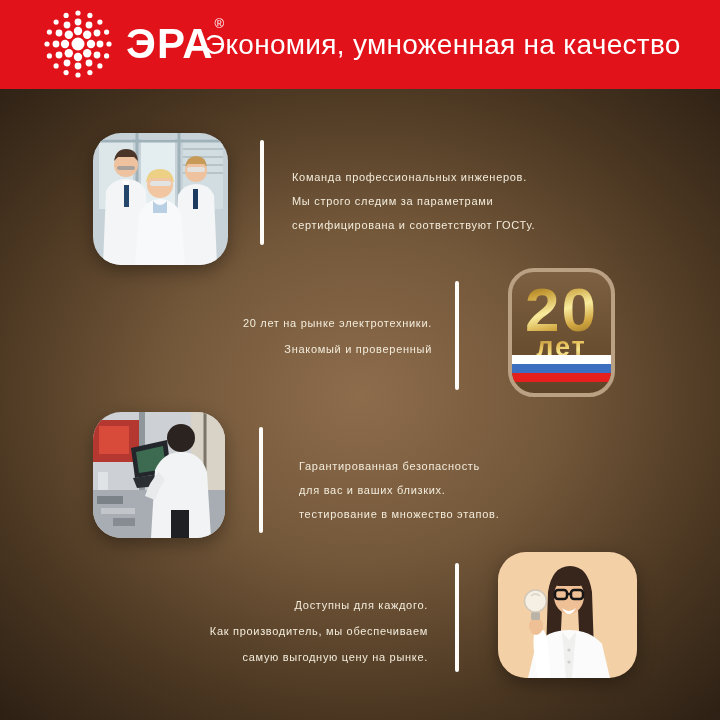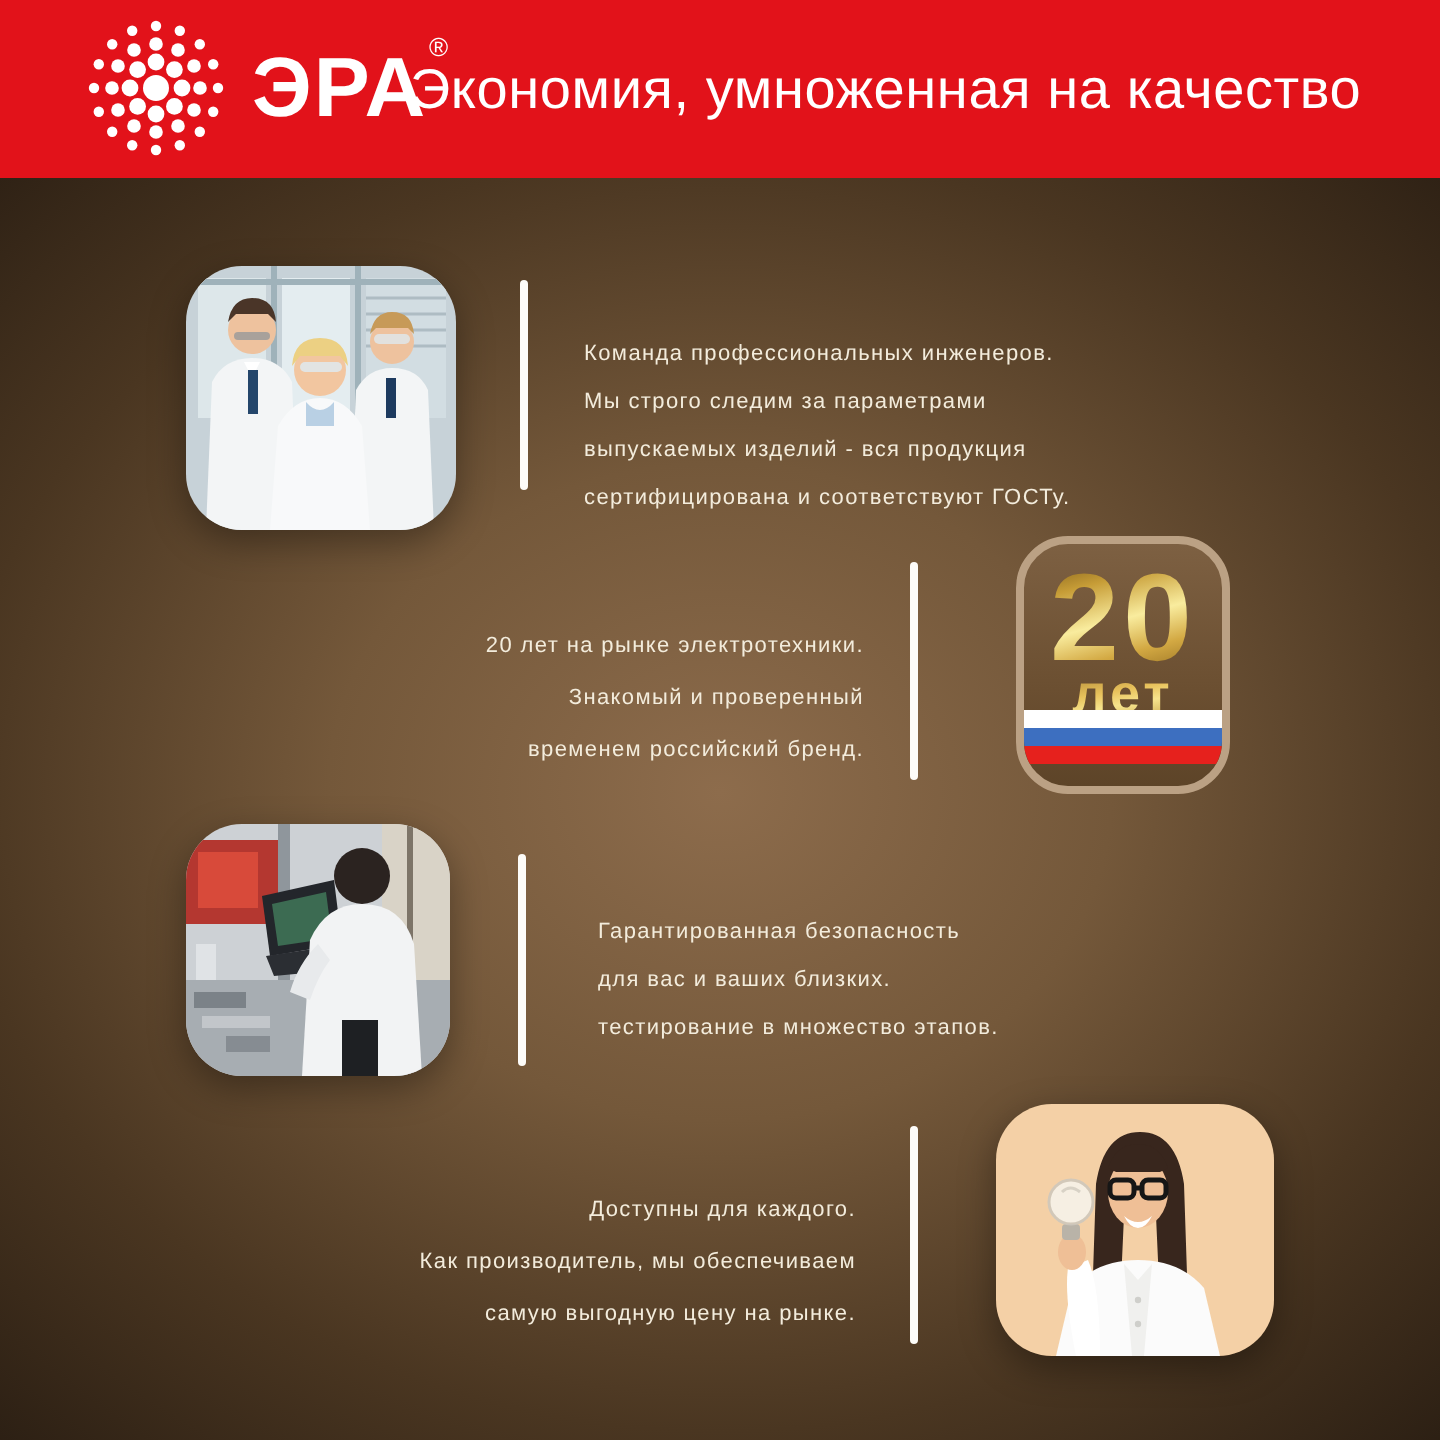--- a/index.html
+++ b/index.html
@@ -131,28 +131,26 @@
       <path d="M53 50 q1 -14 14 -14 q13 0 14 14 l-4 -5 l-20 0 Z" fill="#ecd083"></path>
       <rect x="57" y="48" width="21" height="5" rx="2.5" fill="#dfe9ee" opacity=".85"></rect>
       <path d="M42 132 L46 80 q8 -14 21 -14 q13 0 21 14 l4 52 Z" fill="#f8f9fa"></path>
       <path d="M60 68 q7 8 14 0 l0 12 l-14 0 Z" fill="#b9d0e4"></path>
     </svg>
   </div>
   <div class="vline" style="left:260px;top:140px;height:105px;"></div>
   <div class="txt" style="left:292px;top:141px;width:420px;">
     <div>Команда профессиональных инженеров.</div>
     <div>Мы строго следим за параметрами</div>
-    <div>выпускаемых изделий - вся продукция</div>
     <div>сертифицирована и соответствуют ГОСТу.</div>
   </div>
 
   <div class="txt wide right" style="left:60px;top:286px;width:372px;">
     <div>20 лет на рынке электротехники.</div>
     <div>Знакомый и проверенный</div>
-    <div>временем российский бренд.</div>
   </div>
   <div class="vline" style="left:455px;top:281px;height:109px;"></div>
   <div class="badge">
     <div class="badge-num">20</div>
     <div class="badge-unit">лет</div>
     <div class="flag">
       <div class="w"></div>
         <div class="b"></div>
         <div class="r"></div>
     </div>

